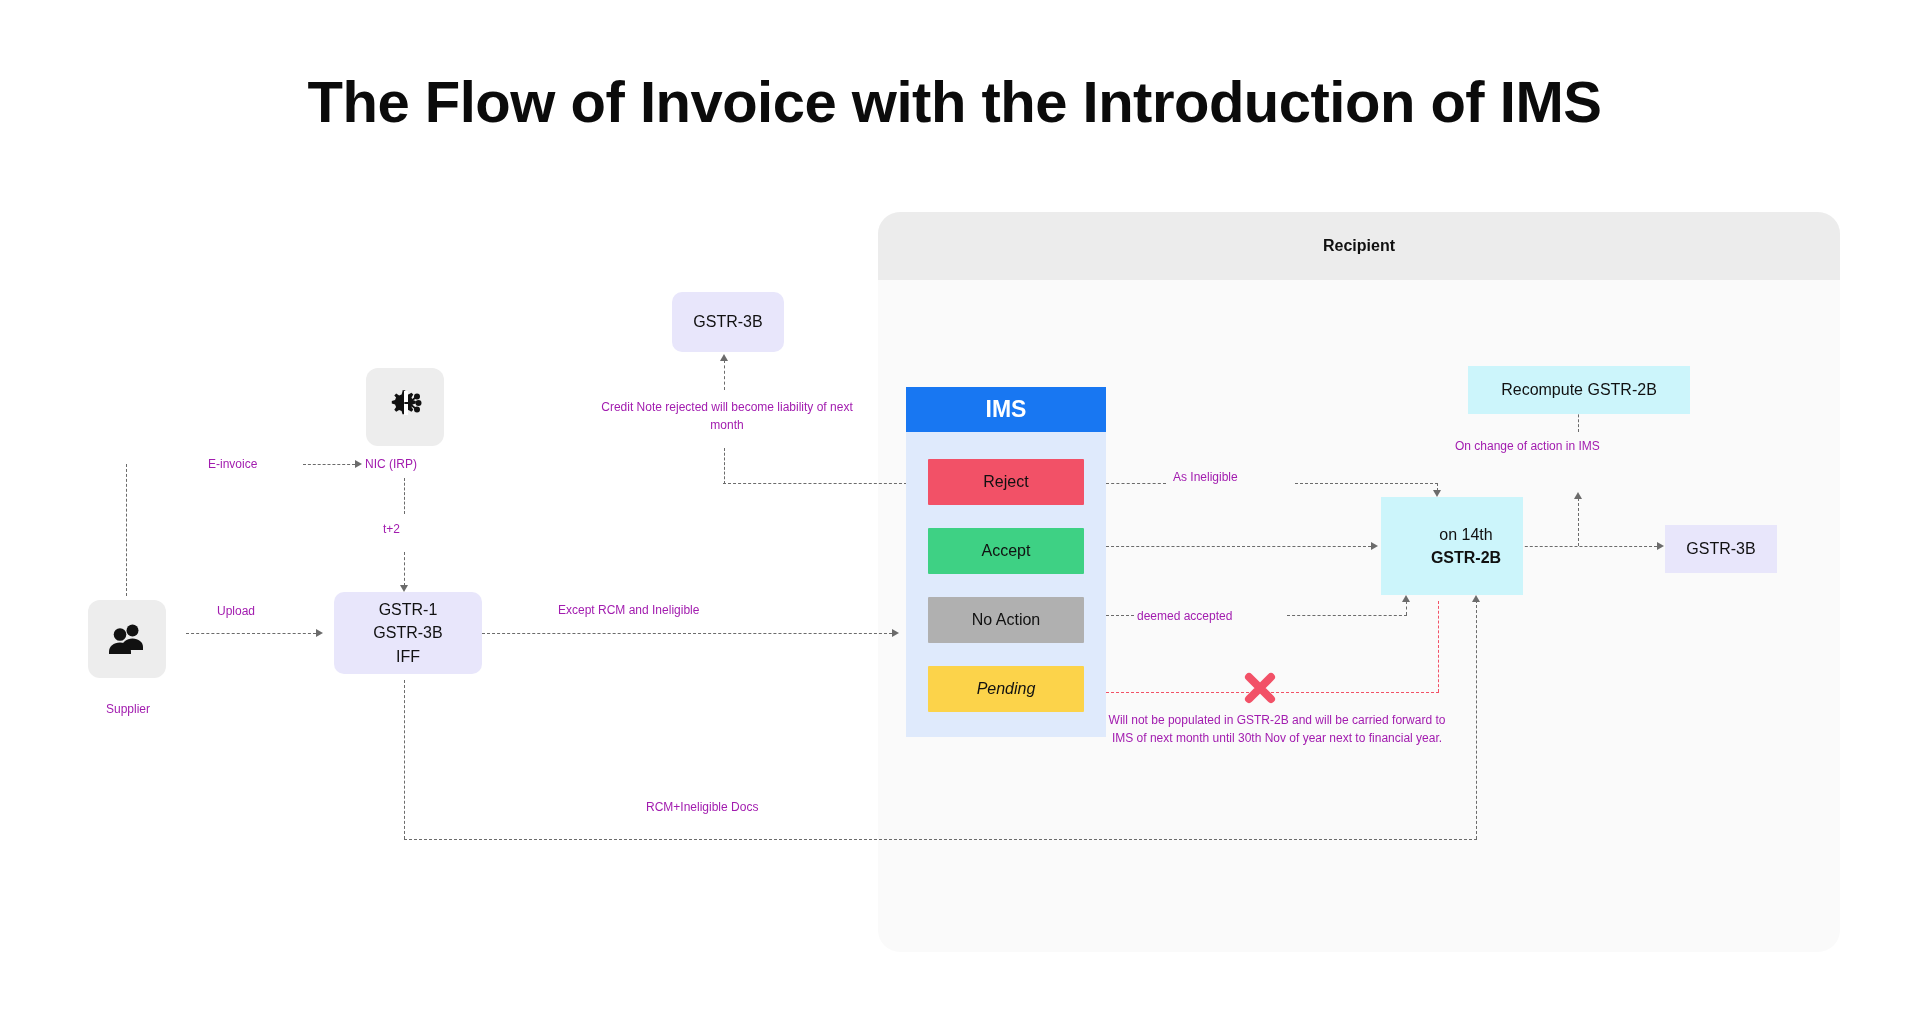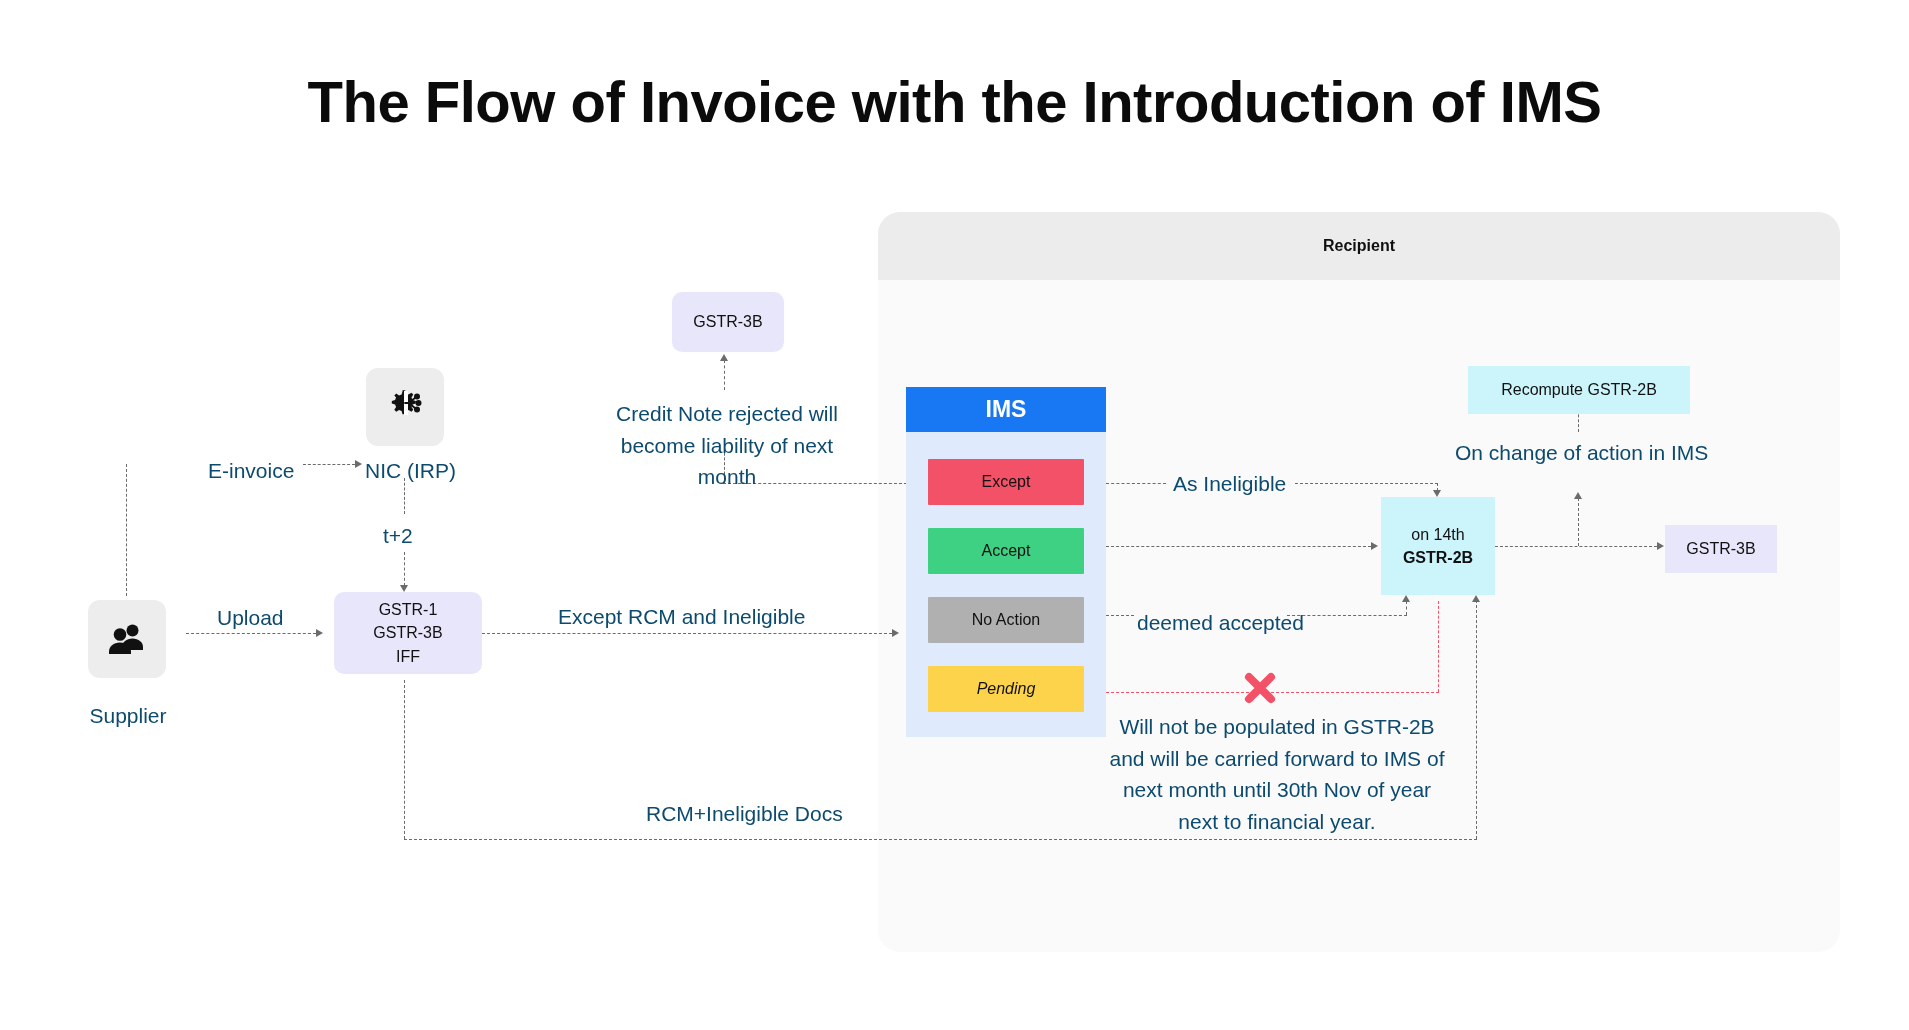--- a/index.html
+++ b/index.html
@@ -79,29 +79,29 @@
   .cyan   { background: #ccf5fb; }
   .icon-tile {
     background: #ededed;
     border-radius: 12px;
     display: flex; align-items: center; justify-content: center;
   }
 
   #box-gstr1   { left: 334px; top: 592px; width: 148px; height: 82px; border-radius: 10px; }
   #box-gstr3b-top { left: 672px; top: 292px; width: 112px; height: 60px; border-radius: 10px; }
   #box-recompute  { left: 1468px; top: 330px; width: 222px; height: 48px; margin-top: 36px; }
-  #box-gstr2b     { left: 1381px; top: 497px; width: 114px; height: 98px; }
+  #box-gstr2b     { left: 1381px; top: 497px; width: 114px; height: 98px; padding-left: 28px; }
   #box-gstr3b-right { left: 1665px; top: 525px; width: 112px; height: 48px; }
 
   #icon-nic     { left: 366px; top: 368px; width: 78px; height: 78px; }
   #icon-supplier{ left: 88px;  top: 600px; width: 78px; height: 78px; }
 
   
   .label {
-    font-size: 21px; color: #0c4a6e; line-height: 1.5;
+    font-size: 12px; color: #a21caf; line-height: 1.5;
     white-space: nowrap;
   }
   .label.wrap { white-space: normal; text-align: center; }
 
   #lbl-supplier     { left: 88px;  top: 700px; width: 80px; text-align: center; }
   #lbl-einvoice     { left: 208px; top: 455px; }
   #lbl-nic          { left: 365px; top: 455px; }
   #lbl-tplus2       { left: 383px; top: 520px; }
   #lbl-upload       { left: 217px; top: 602px; }
   #lbl-except-rcm   { left: 558px; top: 601px; }
@@ -223,21 +223,21 @@
   <div class="abs node lilac" id="box-gstr1">
     <span>GSTR-1</span>
     <span>GSTR-3B</span>
     <span>IFF</span>
   </div>
 
   <div class="abs node lilac" id="box-gstr3b-top">GSTR-3B</div>
 
   <div class="abs" id="ims-box">
     <div class="abs" id="ims-header">IMS</div>
-    <div class="abs ims-action ims-a0" style="background: rgb(242, 81, 103);">Except</div>
+    <div class="abs ims-action ims-a0" style="background: rgb(242, 81, 103);">Reject</div>
     <div class="abs ims-action ims-a1" style="background: rgb(62, 209, 132);">Accept</div>
     <div class="abs ims-action ims-a2" style="background: rgb(176, 176, 176);">No Action</div>
     <div class="abs ims-action ims-a3" style="background: rgb(252, 211, 74);">Pending</div>
   </div>
 
   <div class="abs node cyan" id="box-recompute">Recompute GSTR-2B</div>
 
   <div class="abs node cyan" id="box-gstr2b">
     <span>on 14th</span>
     <span style="font-weight:700;">GSTR-2B</span>

